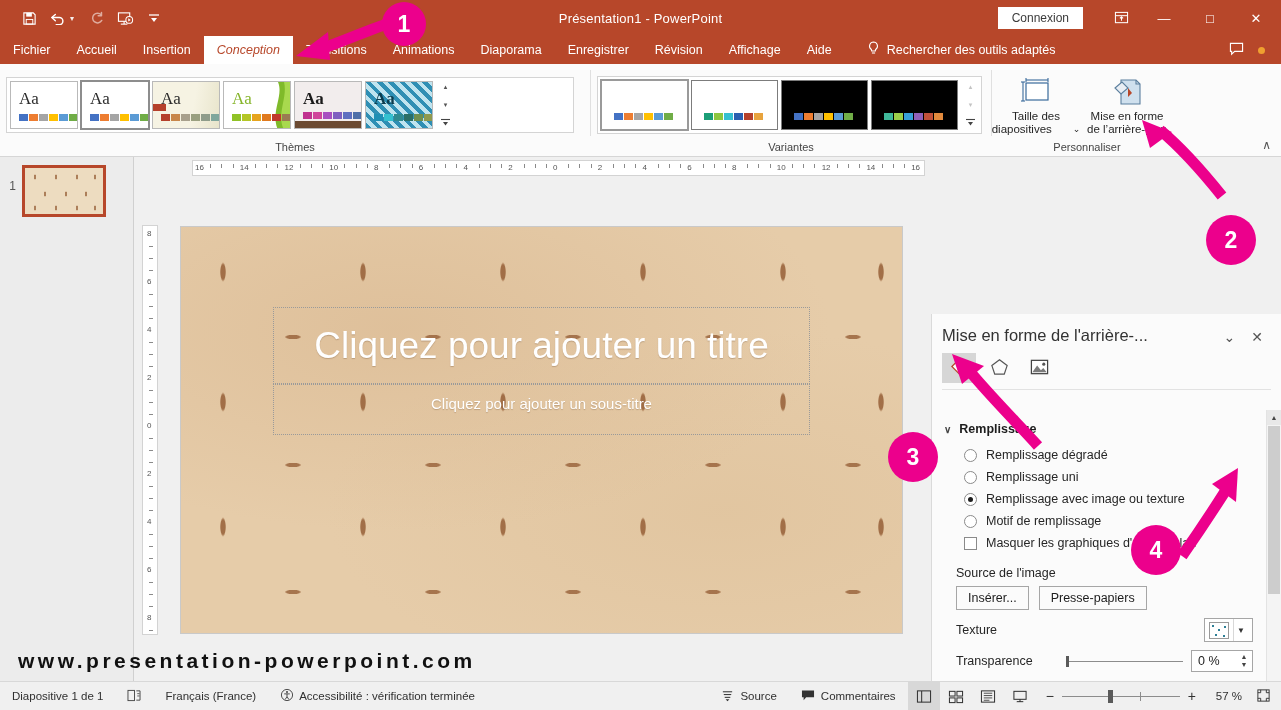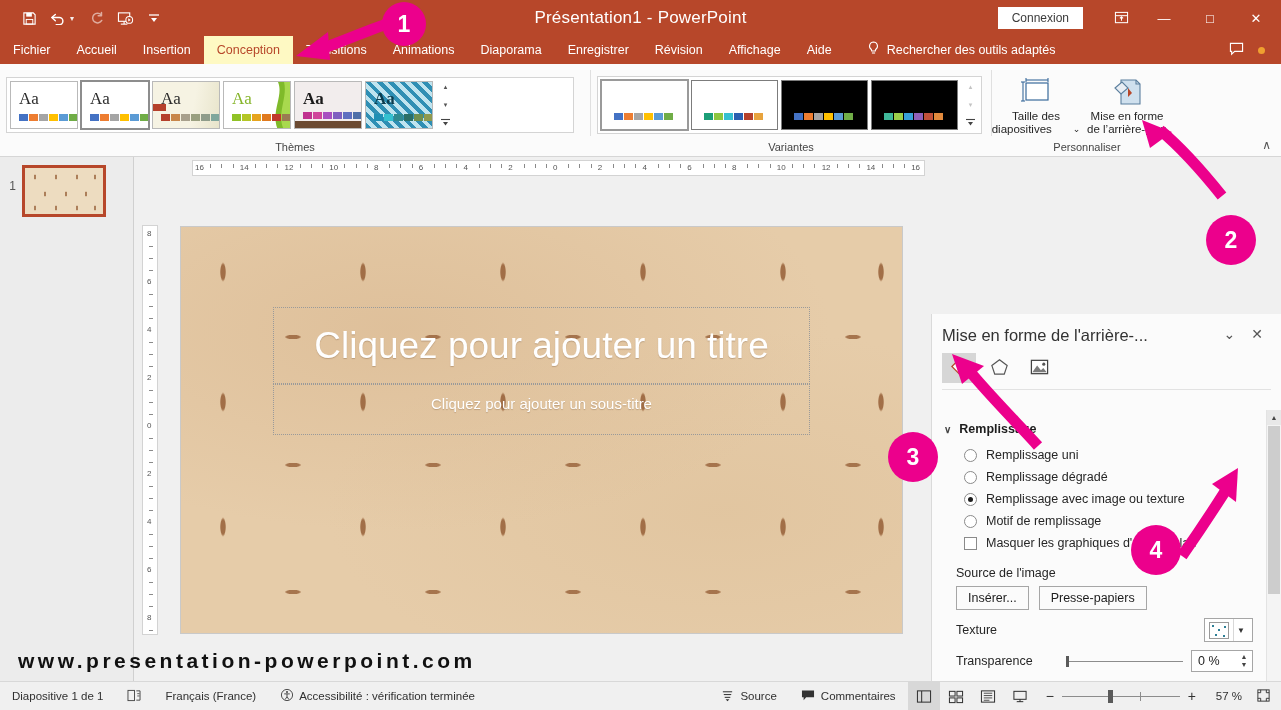--- a/index.html
+++ b/index.html
@@ -21,21 +21,21 @@
   }
   .qat { display:flex; align-items:center; gap:3px; padding-left:16px; }
   .qat-btn {
     width:26px; height:24px; display:flex; align-items:center; justify-content:center;
     color:#fff; font-size:14px; line-height:1;
   }
   .qat-btn.dim { opacity:.55; }
   .qat-caret { font-size:8px; margin-left:-4px; opacity:.9; width:10px; }
   .title-center {
     position:absolute; left:0; right:0; text-align:center;
-    font-size:17px; color:#ffffff; letter-spacing:.2px; pointer-events:none;
+    font-size:13px; color:#ffffff; letter-spacing:.2px; pointer-events:none;
   }
   .title-right { margin-left:auto; display:flex; align-items:center; gap:0px; padding-right:2px; }
   .connexion {
     background:#fff; color:#3b3b3b; font-size:12px;
     padding:4px 14px; margin-right:18px; border:none; cursor:pointer;
   }
   .win-btn {
     width:46px; height:34px; display:flex; align-items:center; justify-content:center;
     color:#fff; font-size:13px;
   }
@@ -43,21 +43,21 @@
 
   
   .tabbar {
     position:absolute; top:36px; left:0; width:1281px; height:28px;
     background:#b7472a; display:flex; align-items:stretch;
   }
   .tab {
     padding:0 13px; display:flex; align-items:center;
     font-size:12.5px; color:#fff; white-space:nowrap; cursor:pointer;
   }
-  .tab.active { background:#fef9c3; color:#b7472a; }
+  .tab.active { background:#ffffff; color:#b7472a;font-style:italic; }
   .srch { display:flex; align-items:center; gap:7px; padding-left:22px; color:#fff; font-size:12.5px; }
   .bulb { font-size:13px; }
   .tabbar-right { margin-left:auto; display:flex; align-items:center; gap:14px; padding-right:16px; }
   .cmt-icon { font-size:13px; color:#fff; }
   .dot-orange { width:7px; height:7px; border-radius:50%; background:#f0a030; }
 
   
   .ribbon {
     position:absolute; top:64px; left:0; width:1281px; height:93px;
     background:#fbfbfb; border-bottom:1px solid #d6d6d6;
@@ -155,21 +155,21 @@
   }
   .ph-sub span {
     font-size:15px; color:#ffffff; text-shadow:0 1px 1px rgba(120,90,60,.35);
   }
 
   
   .pane {
     position:absolute; right:0; top:157px; width:350px; height:524px;
     background:#fbfbfb; border-left:1px solid #dadada;
   }
-  .pane-head { display:flex; align-items:flex-start; padding:12px 10px 4px 10px; }
+  .pane-head { display:flex; align-items:flex-end; padding:12px 10px 4px 10px; }
   .pane-title { font-size:16.5px; color:#333; flex:1; white-space:nowrap; overflow:hidden; }
   .pane-chev, .pane-close { font-size:14px; color:#555; padding:0 8px; cursor:pointer; }
   .pane-tabs { display:flex; gap:6px; padding:4px 10px 0 10px; }
   .ptab {
     width:34px; height:30px; display:flex; align-items:center; justify-content:center;
     cursor:pointer; border:1px solid transparent;
   }
   .ptab.active { background:#d6d6d6; }
   .pane-divider { height:1px; background:#e2e2e2; margin:6px 10px 0 10px; }
 
@@ -772,25 +772,25 @@
       <div class="pane-body">
         <div class="pane-scroll">
 
           <div class="sect-head">
             <span class="sect-chev">∨</span>
             <span>Remplissage</span>
           </div>
 
           <div class="radio-row">
             <span class="radio"></span>
-            <span>Remplissage uni</span>
+            <span>Remplissage dégradé</span>
           </div>
           <div class="radio-row">
             <span class="radio"></span>
-            <span>Remplissage dégradé</span>
+            <span>Remplissage uni</span>
           </div>
           <div class="radio-row">
             <span class="radio on"></span>
             <span>Remplissage avec image ou texture</span>
           </div>
           <div class="radio-row">
             <span class="radio"></span>
             <span>Motif de remplissage</span>
           </div>
           <div class="check-row">

